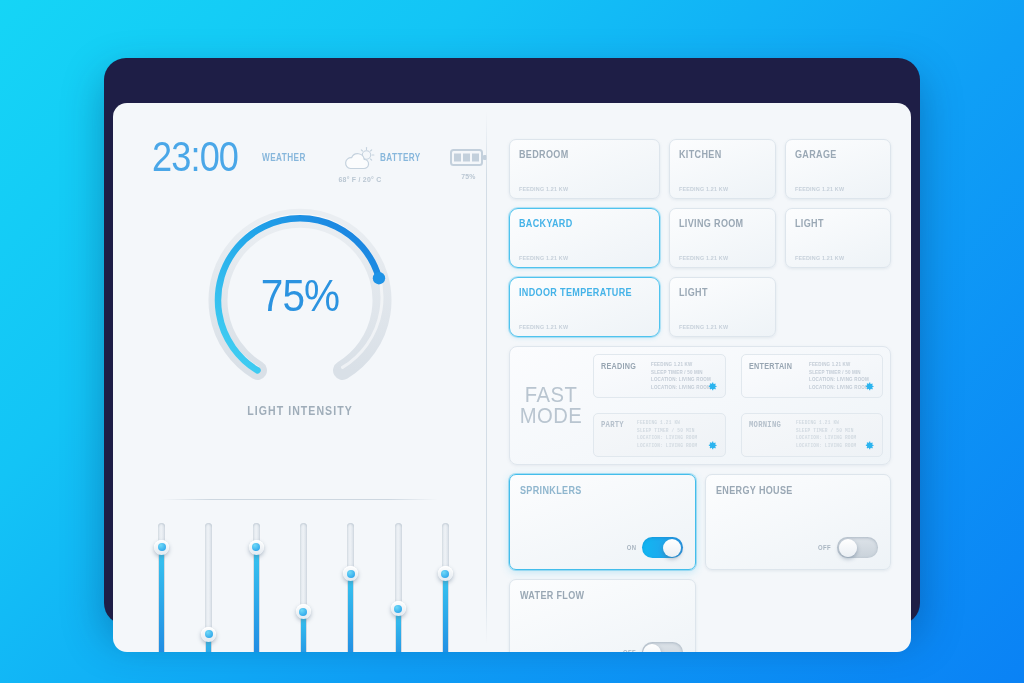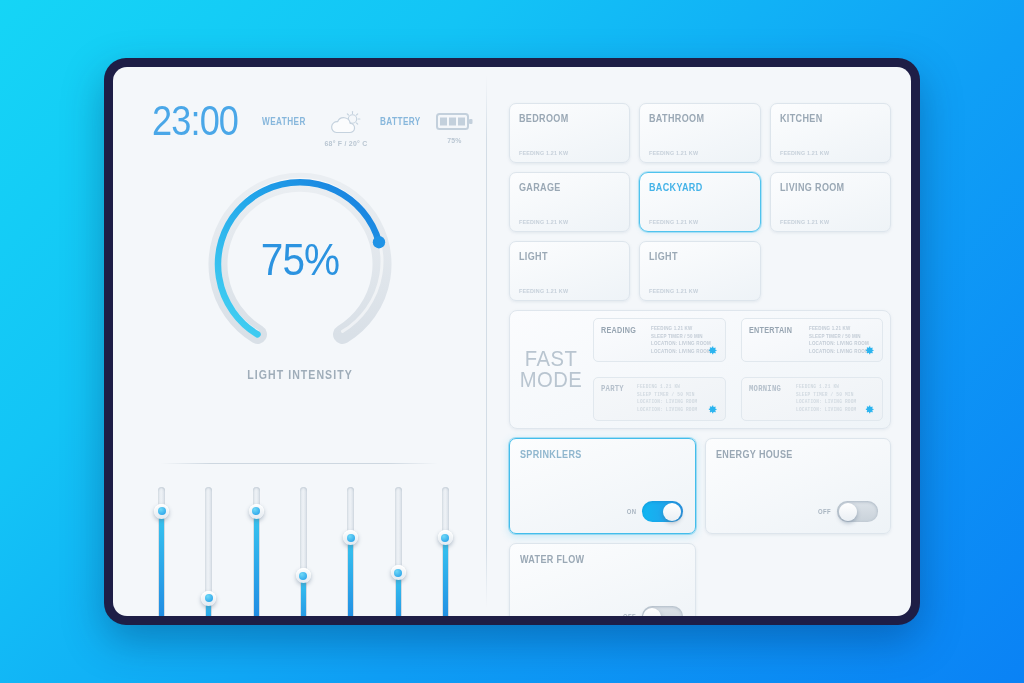--- a/index.html
+++ b/index.html
@@ -12,38 +12,38 @@
 
   
   .tablet{
     position:absolute; left:104px; top:58px; width:816px; height:567px;
     background:#1e1e46; border-radius:22px;
     box-shadow:0 16px 40px rgba(3,40,90,.35);
     padding:9px;
   }
   .screen{
     width:100%; height:100%; background:#f4f7fa; border-radius:14px;
-    display:flex; overflow:hidden; position:relative;
+    display:flex; overflow:hidden; position:relative;margin-top:36px;
   }
   .panel-divider{
     position:absolute; left:373px; top:8px; bottom:8px; width:1px;
     background:linear-gradient(180deg,rgba(200,212,224,0) 0%,#d3dde6 12%,#d3dde6 88%,rgba(200,212,224,0) 100%);
   }
 
   
   .left{ width:373px; flex:none; position:relative; }
 
   .statusbar{ position:absolute; left:39px; top:32px; right:14px; height:54px; }
   .clock{
     position:absolute; left:0; top:-2px;
     font-size:42px; letter-spacing:-1px; color:#4aa7e8; font-weight:400;
     font-family:"Liberation Sans Narrow","Liberation Sans",sans-serif;
     transform:scaleX(.86); transform-origin:left center;
   }
-  .stat-group{ position:absolute; display:flex; align-items:flex-start; gap:6px; }
+  .stat-group{ position:absolute; display:flex; align-items:flex-start; gap:20px; }
   .stat-group.weather{ left:110px; top:12px; }
   .stat-group.battery{ left:228px; top:12px; }
   .stat-label{
     font-size:10px; letter-spacing:.5px; color:#87b7dc; font-weight:700;
     transform:scaleX(.82); transform-origin:left center; white-space:nowrap;
     padding-top:5px;
   }
   .stat-icon-wrap{ display:flex; flex-direction:column; align-items:center; }
   .stat-sub{
     font-size:8px; color:#b9c6d2; letter-spacing:.3px; margin-top:3px;
@@ -288,41 +288,41 @@
   </div>
 
   <div class="right">
 
     <div class="room-grid" id="room-grid">
           <div class="card room-card">
             <div class="room-title">BEDROOM</div>
             <div class="room-sub">FEEDING 1.21 KW</div>
           </div>
           <div class="card room-card">
-            <div class="room-title">BATHROOM</div>
-            <div class="room-sub">FEEDING 1.21 KW</div>
-          </div>
-          <div class="card room-card">
             <div class="room-title">KITCHEN</div>
             <div class="room-sub">FEEDING 1.21 KW</div>
           </div>
           <div class="card room-card">
             <div class="room-title">GARAGE</div>
             <div class="room-sub">FEEDING 1.21 KW</div>
           </div>
           <div class="card room-card active">
             <div class="room-title">BACKYARD</div>
             <div class="room-sub">FEEDING 1.21 KW</div>
           </div>
           <div class="card room-card">
             <div class="room-title">LIVING ROOM</div>
             <div class="room-sub">FEEDING 1.21 KW</div>
           </div>
           <div class="card room-card">
             <div class="room-title">LIGHT</div>
+            <div class="room-sub">FEEDING 1.21 KW</div>
+          </div>
+          <div class="card room-card active">
+            <div class="room-title">INDOOR TEMPERATURE</div>
             <div class="room-sub">FEEDING 1.21 KW</div>
           </div>
           <div class="card room-card">
             <div class="room-title">LIGHT</div>
             <div class="room-sub">FEEDING 1.21 KW</div>
           </div>
         </div>
 
     <div class="fastmode">
       <div class="fm-label">

